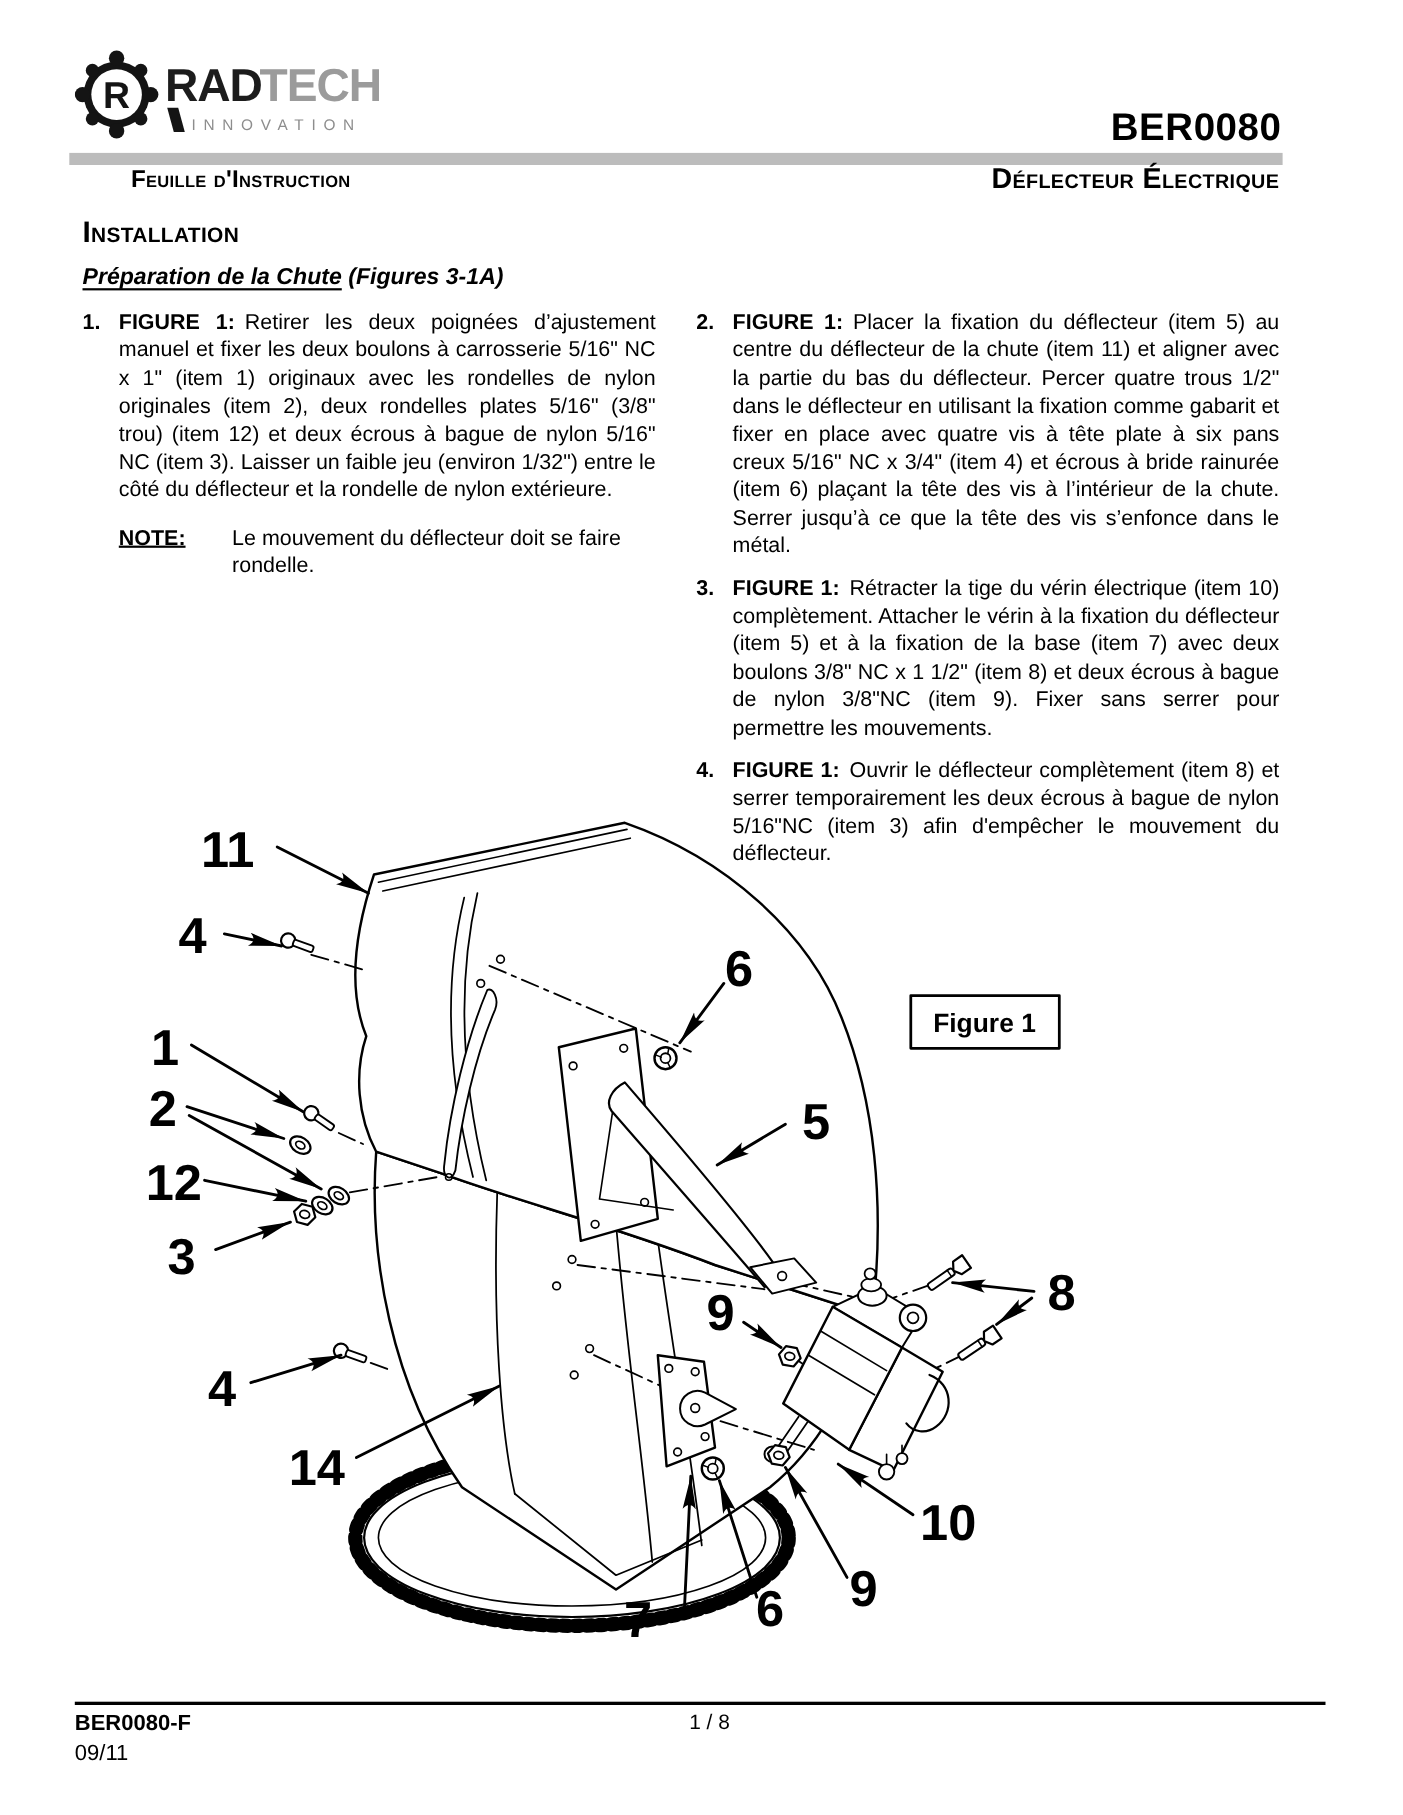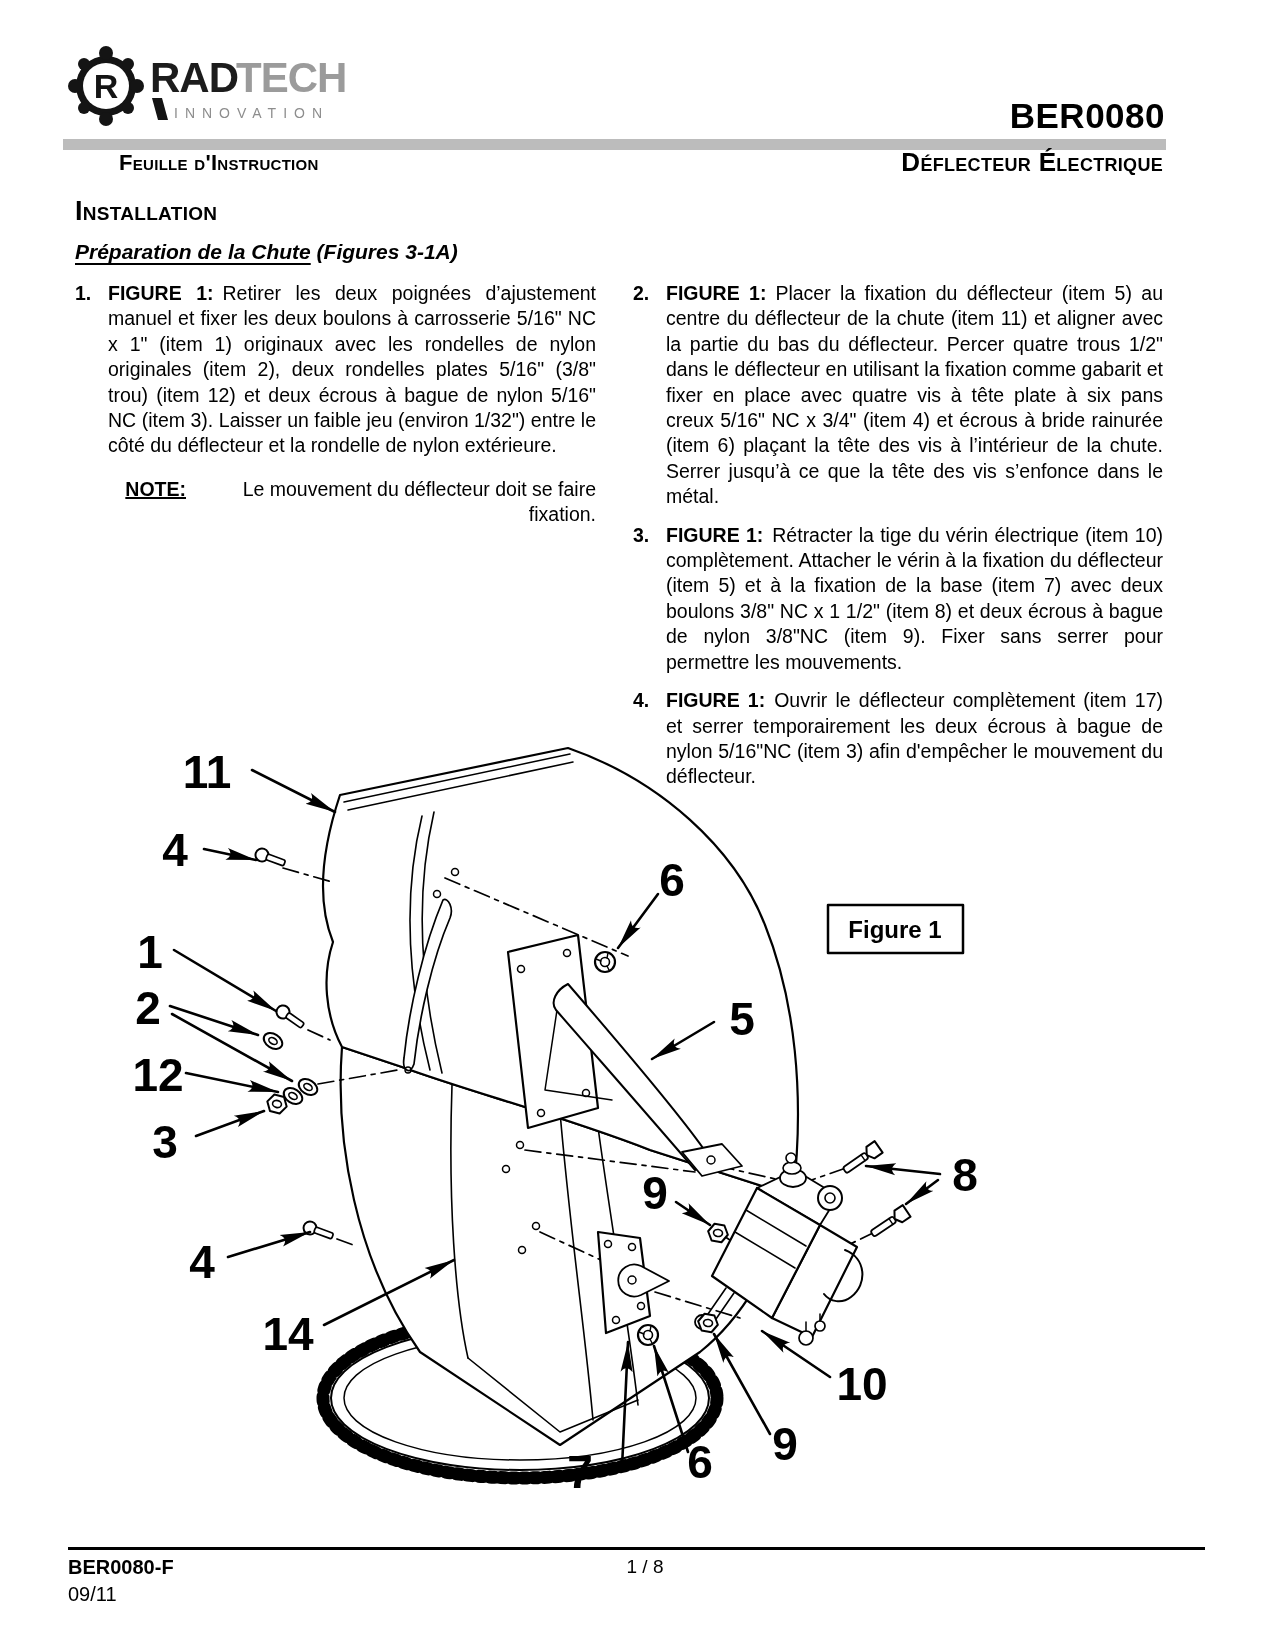--- a/index.html
+++ b/index.html
@@ -19,21 +19,21 @@
      text-decoration-thickness:2.5px;text-underline-offset:5px;letter-spacing:.3px;}
   #subsection{left:75px;top:240px;font-size:21px;font-weight:bold;font-style:italic;}
   #subsection .u{text-decoration:underline;text-decoration-thickness:2px;text-underline-offset:4px;}
   
   .col{font-size:19.5px;line-height:25.4px;}
   #col-left{left:75px;top:281px;width:521px;}
   #col-right{left:633px;top:281px;width:530px;}
   .step{position:relative;padding-left:33px;text-align:justify;margin-bottom:13px;}
   .step .step-num{position:absolute;left:0;top:0;font-weight:bold;}
   .step .step-label{font-weight:bold;margin-right:9px;}
-  .note{margin:18px 0 0 33px;display:grid;grid-template-columns:78px 1fr;column-gap:14px;text-align:right;}
+  .note{margin:18px 0 0 33px;display:grid;grid-template-columns:78px 1fr;column-gap:25px;}
   .note .note-label{font-weight:bold;text-decoration:underline;text-decoration-thickness:2px;}
   
   #figure-svg{left:0;top:690px;width:1275px;height:850px;}
   
   #footer-rule{left:68px;top:1547px;width:1137px;height:3px;background:#000;}
   #footer-ref{left:68px;top:1556px;font-size:20px;font-weight:bold;}
   #footer-date{left:68px;top:1583px;font-size:20px;font-weight:normal;}
   #footer-page{left:0;top:1556px;width:1290px;text-align:center;font-size:19px;}
 </style>
 </head>
@@ -71,33 +71,33 @@
   <span class="u">Préparation de la Chute</span>
   <span>(Figures 3-1A)</span>
 </div>
 
 <div id="col-left" class="abs col">
   <div class="step">
     <span class="step-num">1.</span><span class="step-label">FIGURE 1:</span><span class="step-text">Retirer les deux poignées d’ajustement manuel et fixer les deux boulons à carrosserie 5/16" NC x 1" (item 1) originaux avec les rondelles de nylon originales (item 2), deux rondelles plates 5/16" (3/8" trou) (item 12) et deux écrous à bague de nylon 5/16" NC (item 3).  Laisser un faible jeu (environ 1/32") entre le côté du déflecteur et la rondelle de nylon extérieure.</span>
   </div>
   <div class="note">
     <span class="note-label">NOTE:</span>
-    <span class="note-text">Le mouvement du déflecteur doit se faire fixation.</span>
+    <span class="note-text">Le mouvement du déflecteur doit se faire rondelle.</span>
   </div>
 </div>
 
 <div id="col-right" class="abs col">
   <div class="step">
     <span class="step-num">2.</span><span class="step-label">FIGURE 1:</span><span class="step-text">Placer la fixation du déflecteur (item 5) au centre du déflecteur de la chute (item 11) et aligner avec la partie du bas du déflecteur. Percer quatre trous 1/2" dans le déflecteur en utilisant la fixation comme gabarit et fixer en place avec quatre vis à tête plate à six pans creux 5/16" NC x 3/4" (item 4) et écrous à bride rainurée (item 6) plaçant la tête des vis à l’intérieur de la chute. Serrer jusqu’à ce que la tête des vis s’enfonce dans le métal.</span>
   </div>
   <div class="step">
     <span class="step-num">3.</span><span class="step-label">FIGURE 1:</span><span class="step-text">Rétracter la tige du vérin électrique (item 10) complètement. Attacher le vérin à la fixation du déflecteur (item 5) et à la fixation de la base (item 7) avec deux boulons 3/8" NC x 1 1/2" (item 8) et deux écrous à bague de nylon 3/8"NC (item 9). Fixer sans serrer pour permettre les mouvements.</span>
   </div>
   <div class="step">
-    <span class="step-num">4.</span><span class="step-label">FIGURE 1:</span><span class="step-text">Ouvrir le déflecteur complètement (item 17) et serrer temporairement les deux écrous à bague de nylon 5/16"NC (item 3) afin d'empêcher le mouvement du déflecteur.</span>
+    <span class="step-num">4.</span><span class="step-label">FIGURE 1:</span><span class="step-text">Ouvrir le déflecteur complètement (item 8) et serrer temporairement les deux écrous à bague de nylon 5/16"NC (item 3) afin d'empêcher le mouvement du déflecteur.</span>
   </div>
 </div>
 
 <svg id="figure-svg" class="abs" viewBox="0 690 1275 850" fill="none" stroke-linecap="round" stroke-linejoin="round">
   <defs>
     <marker id="ah" markerUnits="userSpaceOnUse" markerWidth="34" markerHeight="20" refX="30" refY="10" orient="auto">
       <path d="M0,4 L30,10 L0,16 C5,12 5,8 0,4 Z" fill="#000"></path>
     </marker>
     <g id="washer">
       <ellipse rx="10" ry="7" fill="#fff" stroke="#000" stroke-width="2"></ellipse>

